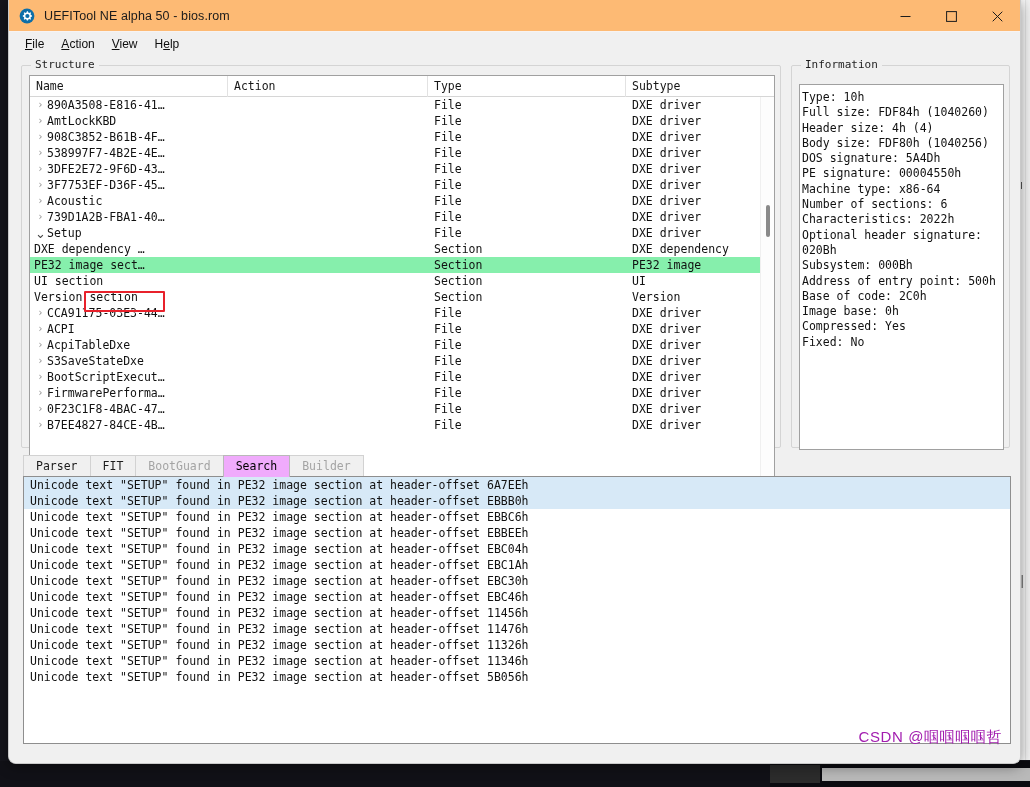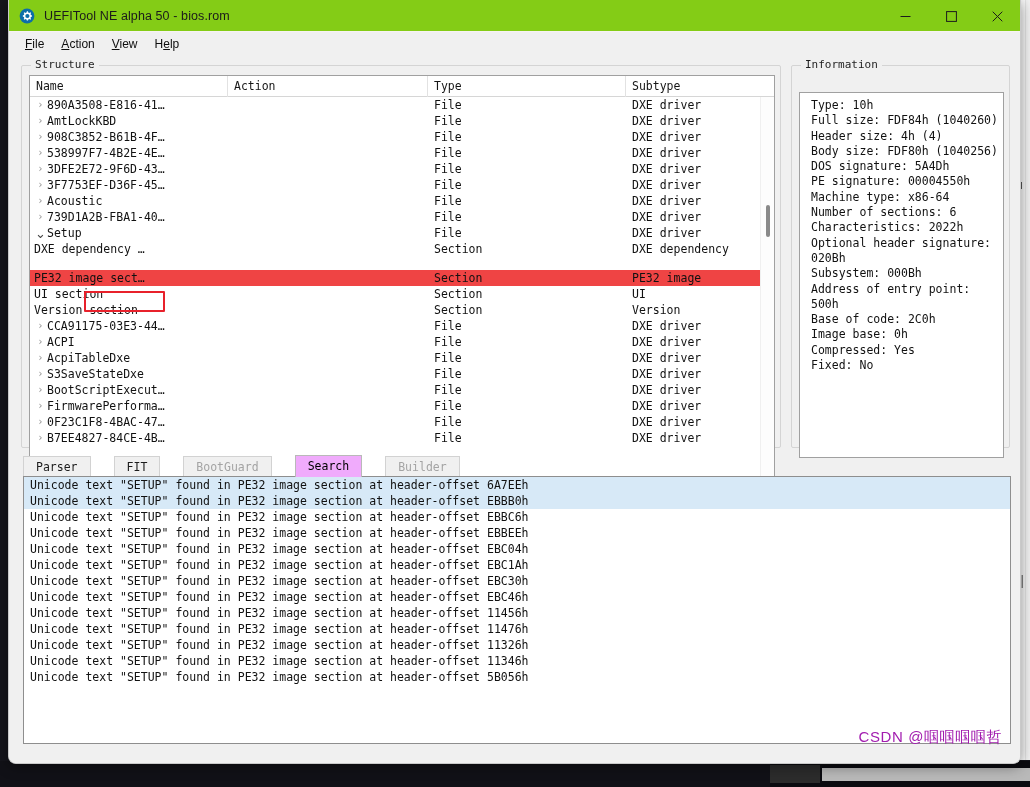--- a/index.html
+++ b/index.html
@@ -63,21 +63,21 @@
     border-top: none;
     border-radius: 0 0 8px 8px;
     box-shadow: 0 2px 14px rgba(0,0,0,0.45);
     overflow: hidden;
   }
 
   
   #titlebar {
     position: relative;
     height: 32px;
-    background: #84cc16;
+    background: #fdba74;
     display: flex;
     align-items: center;
     border-bottom: 1px solid #f7f3f2;
   }
   #app-icon {
     width: 16px; height: 16px;
     margin-left: 10px; margin-right: 9px;
     flex: 0 0 auto;
   }
   #title-text {
@@ -175,21 +175,21 @@
   #tree-body {
     position: absolute; left: 0; top: 21px; right: 0; bottom: 19px;
     overflow: hidden;
   }
   .trow {
     position: relative;
     height: 16px;
     display: flex;
     white-space: nowrap;
   }
-  .trow.sel { background: #ef4444; margin-top: 13px; }
+  .trow.sel { background: #86efac; }
   .tcell {
     font-family: "DejaVu Sans Mono", monospace;
     font-size: 11.5px;
     color: #111;
     line-height: 16px;
     overflow: hidden;
     white-space: nowrap;
     height: 16px;
   }
   .tcell.c-name    { width: 198px; padding-left: 4px; display: flex; align-items: center; }
@@ -237,42 +237,41 @@
     width: 81px; height: 21px;
     border: 2px solid #e8212b;
     border-radius: 1px;
     pointer-events: none;
     z-index: 5;
   }
 
   
   #info-text {
     position: absolute;
-    left: 7px; top: 26px; width: 205px; height: 366px;
+    left: 7px; top: 18px; width: 205px; height: 366px;
     background: #ffffff;
     border: 1px solid #a0a0a0;
-    padding: 5px 4px 4px 11px;
+    padding: 5px 4px 4px 2px;
     overflow: hidden;
   }
   .info-line {
     font-family: "DejaVu Sans Mono", monospace;
     font-size: 11.5px;
     line-height: 15.3px;
     color: #111;
     white-space: pre-wrap;
     word-break: break-word;
   }
 
   
   #tabbar {
     position: absolute;
     left: 14px; top: 398px; width: 988px; height: 22px;
     display: flex;
-    align-items: center;
-    gap: 24px;
+    align-items: flex-start;
   }
   .tab {
     font-family: "DejaVu Sans Mono", monospace;
     font-size: 11.5px;
     padding: 3px 12px 4px 12px;
     height: 21px;
     line-height: 14px;
     background: #f0f0f0;
     border: 1px solid #d2d2d2;
     border-bottom: none;

